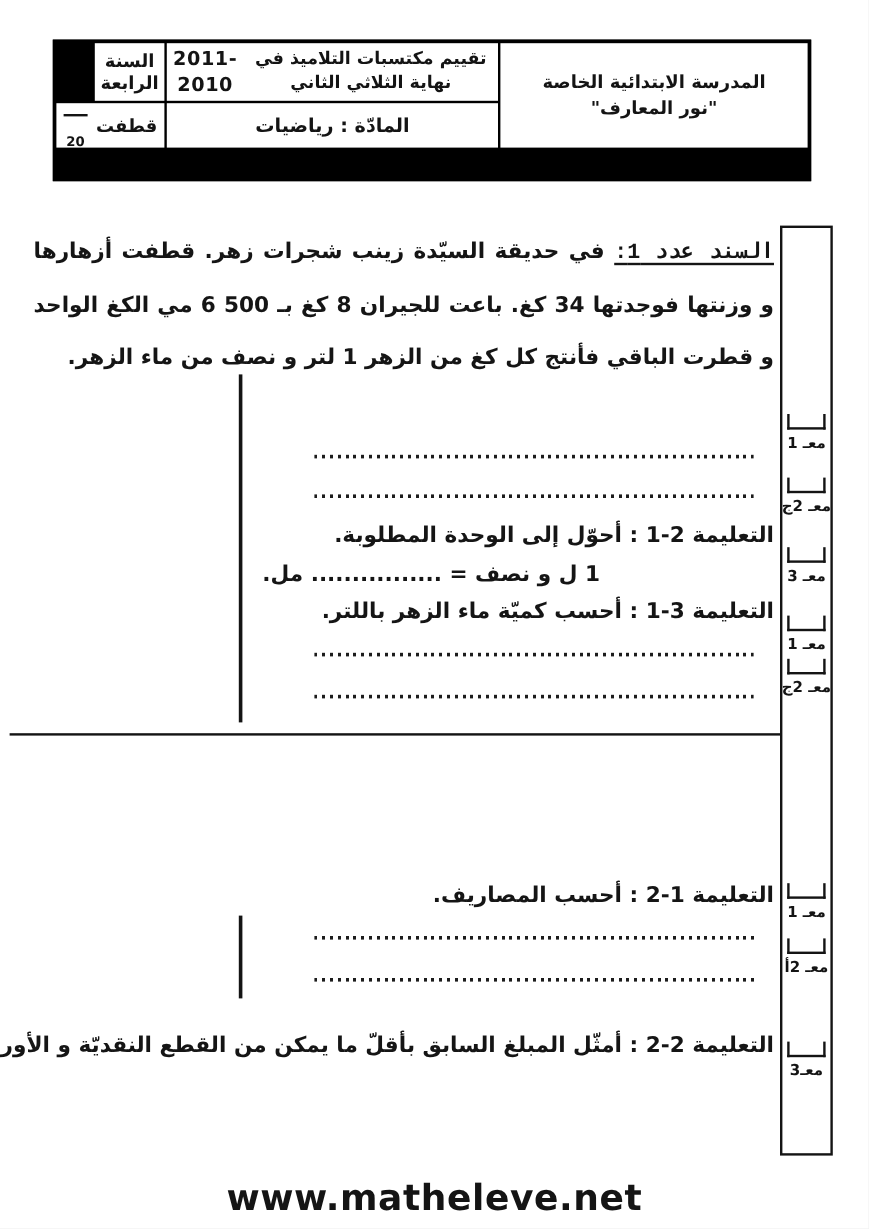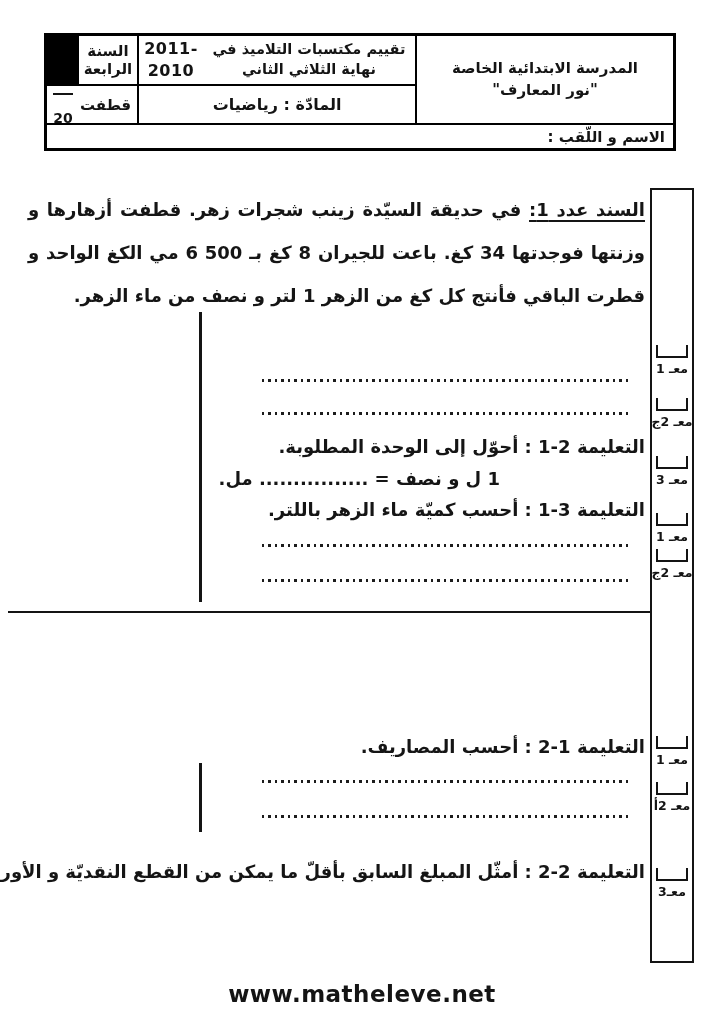--- a/index.html
+++ b/index.html
@@ -16,48 +16,48 @@
   .hdr-cell{background:#fff;display:flex;align-items:center;justify-content:center;
     font-weight:bold;text-align:center;}
   .cell-school{grid-row:1/3;grid-column:1;font-size:15px;line-height:1.45;padding:0 26px;}
   .cell-title{grid-row:1;grid-column:2;font-size:14.5px;line-height:1.35;}
   .cell-title .year{font-size:16px;letter-spacing:.5px;}
   .cell-subject{grid-row:2;grid-column:2;font-size:16px;}
   .cell-grade{grid-row:1;grid-column:3;font-size:15px;margin-left:32px;}
   .cell-score{grid-row:2;grid-column:3;font-size:15px;gap:7px;}
   .score-frac{display:flex;flex-direction:column;align-items:center;line-height:1;}
   .score-frac .bar{width:20px;border-bottom:2px solid #141414;height:9px;}
-  .score-frac .den{font-size:14px;margin-top:16px;}
+  .score-frac .den{font-size:11px;margin-top:16px;}
   .cell-name{grid-row:3;grid-column:1/4;justify-content:flex-start;padding-right:8px;font-size:15px;}
   
   .para{
     position:absolute;left:28px;width:617px;direction:rtl;text-align:justify;
     font-size:18px;font-weight:bold;line-height:43px;color:#151515;
   }
-  .statement-label{text-decoration:underline;text-decoration-thickness:2px;text-underline-offset:4px;}
+  .statement-label{text-decoration:underline;text-decoration-thickness:2px;text-underline-offset:4px;font-family:Liberation Mono, monospace;}
   .instr{
     position:absolute;left:28px;width:617px;direction:rtl;text-align:right;
     font-size:18px;font-weight:bold;color:#151515;white-space:nowrap;
   }
   .conv{width:472px;}
   .dotted{
     position:absolute;height:3px;
     background:repeating-linear-gradient(90deg,#1c1c1c 0 2.5px,transparent 2.5px 6.5px);
   }
   .vline{position:absolute;width:3px;background:#141414;}
   .divider{position:absolute;left:8px;top:611px;width:642px;height:2px;background:#141414;}
   
   .sidebar{position:absolute;left:650px;top:188px;width:40px;height:771px;border:2px solid #141414;text-decoration:underline;}
   .score-item{position:absolute;left:0;width:100%;display:flex;flex-direction:column;align-items:center;}
   .score-bracket{width:28px;height:11px;border:2px solid #141414;border-top:none;}
   .score-label{direction:rtl;font-size:12.5px;font-weight:bold;margin-top:3px;white-space:nowrap;}
   
   .footer{
     position:absolute;left:0;top:981px;width:100%;text-align:center;
-    font-size:23px;font-weight:bold;color:#141414;letter-spacing:.5px;
+    font-size:30px;font-weight:bold;color:#141414;letter-spacing:.5px;
   }
 </style>
 </head>
 <body>
 
 <div class="page">
 
   <div class="hdr-table">
     <div class="hdr-cell cell-school">المدرسة الابتدائية الخاصة "نور المعارف"</div>
     <div class="hdr-cell cell-title">
@@ -66,21 +66,20 @@
     </div>
     <div class="hdr-cell cell-subject">المادّة : رياضيات</div>
     <div class="hdr-cell cell-grade">السنة الرابعة</div>
     <div class="hdr-cell cell-score">
       <span>قطفت</span>
       <span class="score-frac">
         <span class="bar"></span>
         <span class="den">20</span>
       </span>
     </div>
-    <div class="hdr-cell cell-name">الاسم و اللّقب :</div>
   </div>
 
   <div class="para" style="top:188px;">
     <span class="statement-label">السند عدد 1:</span><span> في حديقة السيّدة زينب شجرات زهر. قطفت أزهارها و وزنتها فوجدتها 34 كغ. باعت للجيران 8 كغ بـ 6&nbsp;500 مي الكغ الواحد و قطرت الباقي فأنتج كل كغ من الزهر 1 لتر و نصف من ماء الزهر.</span>
   </div>
 
   <div class="vline" style="left:199px;top:312px;height:290px;"></div>
 
   <div class="dotted" style="left:262px;top:379px;width:366px;"></div>
   <div class="dotted" style="left:262px;top:412px;width:366px;"></div>

